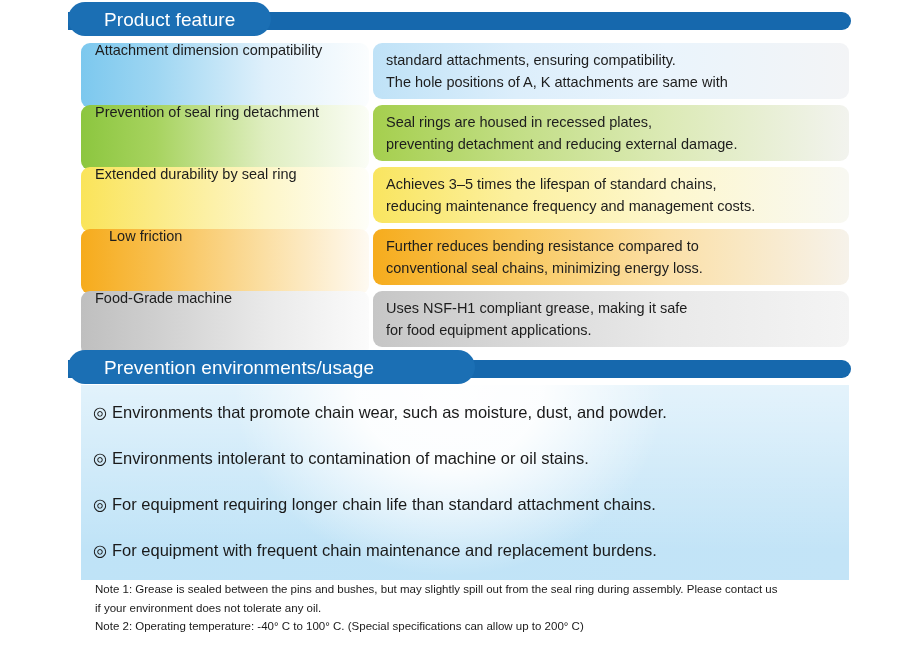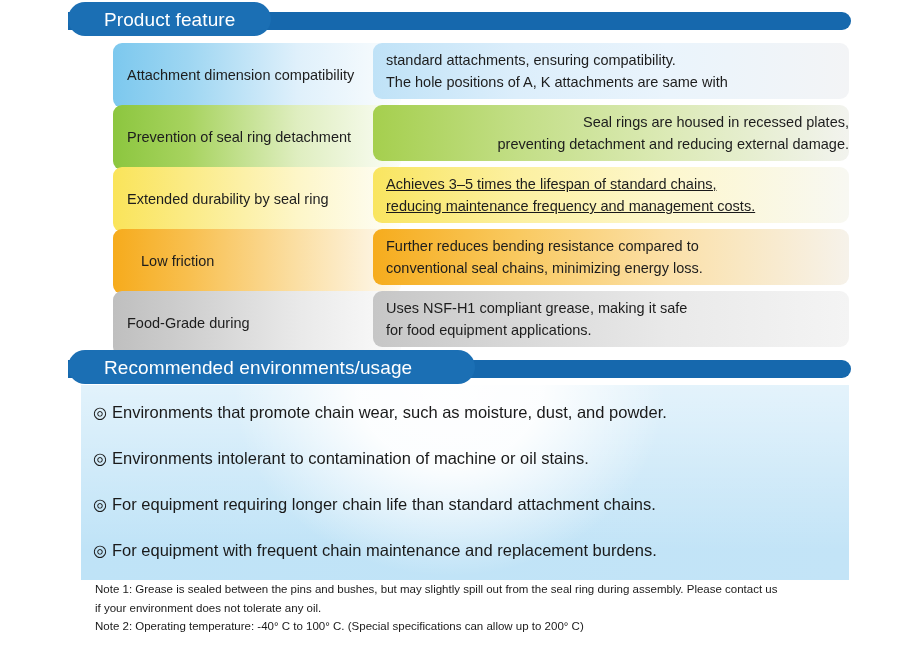--- a/index.html
+++ b/index.html
@@ -79,24 +79,22 @@
     margin-bottom: 6px;
   }
   .feature-label {
     position: absolute;
     left: 0;
     top: 0;
     width: 288px;
     height: 65px;
     border-radius: 9px;
     display: flex;
-    align-items: center;
     box-sizing: border-box;
     padding-left: 14px;
-    margin-left: 32px;
   }
   .feature-label span {
     font-size: 14.5px;
     color: #1d1d1d;
     line-height: 1.1;
   }
   .feature-body {
     position: absolute;
     left: 292px;
     top: 0;
@@ -114,24 +112,24 @@
     color: #1d1d1d;
     line-height: 1.55;
     white-space: nowrap;
   }
 
   
   .c-blue  .feature-label { background: linear-gradient(to right, #7cc8ee 0%, #9ed6f2 26%, #dff0fb 64%, #fbfdfe 100%); }
   .c-blue  .feature-body  { background: linear-gradient(to right, #bfe2f7 0%, #dceefb 30%, #eaf4fc 62%, #f3f4f6 100%); }
 
   .c-green .feature-label { background: linear-gradient(to right, #8cc63f 0%, #a7d35f 26%, #dfeec0 64%, #fbfdf6 100%); }
-  .c-green .feature-body  { background: linear-gradient(to right, #a5cf4e 0%, #c2de85 30%, #dceab6 62%, #f2f3ee 100%); text-align: right; }
+  .c-green .feature-body  { background: linear-gradient(to right, #a5cf4e 0%, #c2de85 30%, #dceab6 62%, #f2f3ee 100%); }
 
   .c-yellow .feature-label { background: linear-gradient(to right, #fae45a 0%, #fbeb86 26%, #fdf6c8 64%, #fefef8 100%); }
-  .c-yellow .feature-body  { background: linear-gradient(to right, #f9e560 0%, #fcf0a0 30%, #fdf7ce 62%, #f8f8f2 100%); text-decoration: underline; }
+  .c-yellow .feature-body  { background: linear-gradient(to right, #f9e560 0%, #fcf0a0 30%, #fdf7ce 62%, #f8f8f2 100%); }
 
   .c-orange .feature-label { background: linear-gradient(to right, #f6ab1c 0%, #f8bf4e 26%, #fbdfa4 64%, #fefaf2 100%); padding-left: 28px; }
   .c-orange .feature-body  { background: linear-gradient(to right, #f6ac1d 0%, #f9c95f 30%, #fbe0a8 62%, #f6f2ea 100%); }
 
   .c-gray  .feature-label { background: linear-gradient(to right, #bfbfbf 0%, #cfcfcf 26%, #e9e9e9 64%, #fbfbfb 100%); }
   .c-gray  .feature-body  { background: linear-gradient(to right, #c6c6c6 0%, #d8d8d8 30%, #e9e9e9 62%, #f4f4f4 100%); }
 
   
   .rec-panel {
     position: absolute;
@@ -237,34 +235,34 @@
         <span>Low friction</span>
       </div>
       <div class="feature-body">
         <div class="line">Further reduces bending resistance compared to</div>
         <div class="line">conventional seal chains, minimizing energy loss.</div>
       </div>
     </div>
 
     <div class="feature-row c-gray">
       <div class="feature-label">
-        <span>Food-Grade during</span>
+        <span>Food-Grade machine</span>
       </div>
       <div class="feature-body">
         <div class="line">Uses NSF-H1 compliant grease, making it safe</div>
         <div class="line">for food equipment applications.</div>
       </div>
     </div>
 
   </div>
 
   <div class="section-banner" id="banner-recommended">
     <div class="bar"></div>
     <div class="pill">
-      <span>Recommended environments/usage</span>
+      <span>Prevention environments/usage</span>
     </div>
   </div>
 
   <div class="rec-panel">
     <div class="glow"></div>
     <div class="rec-list">
       <div class="rec-item">
         <span class="marker">◎</span>
         <span>Environments that promote chain wear, such as moisture, dust, and powder.</span>
       </div>

